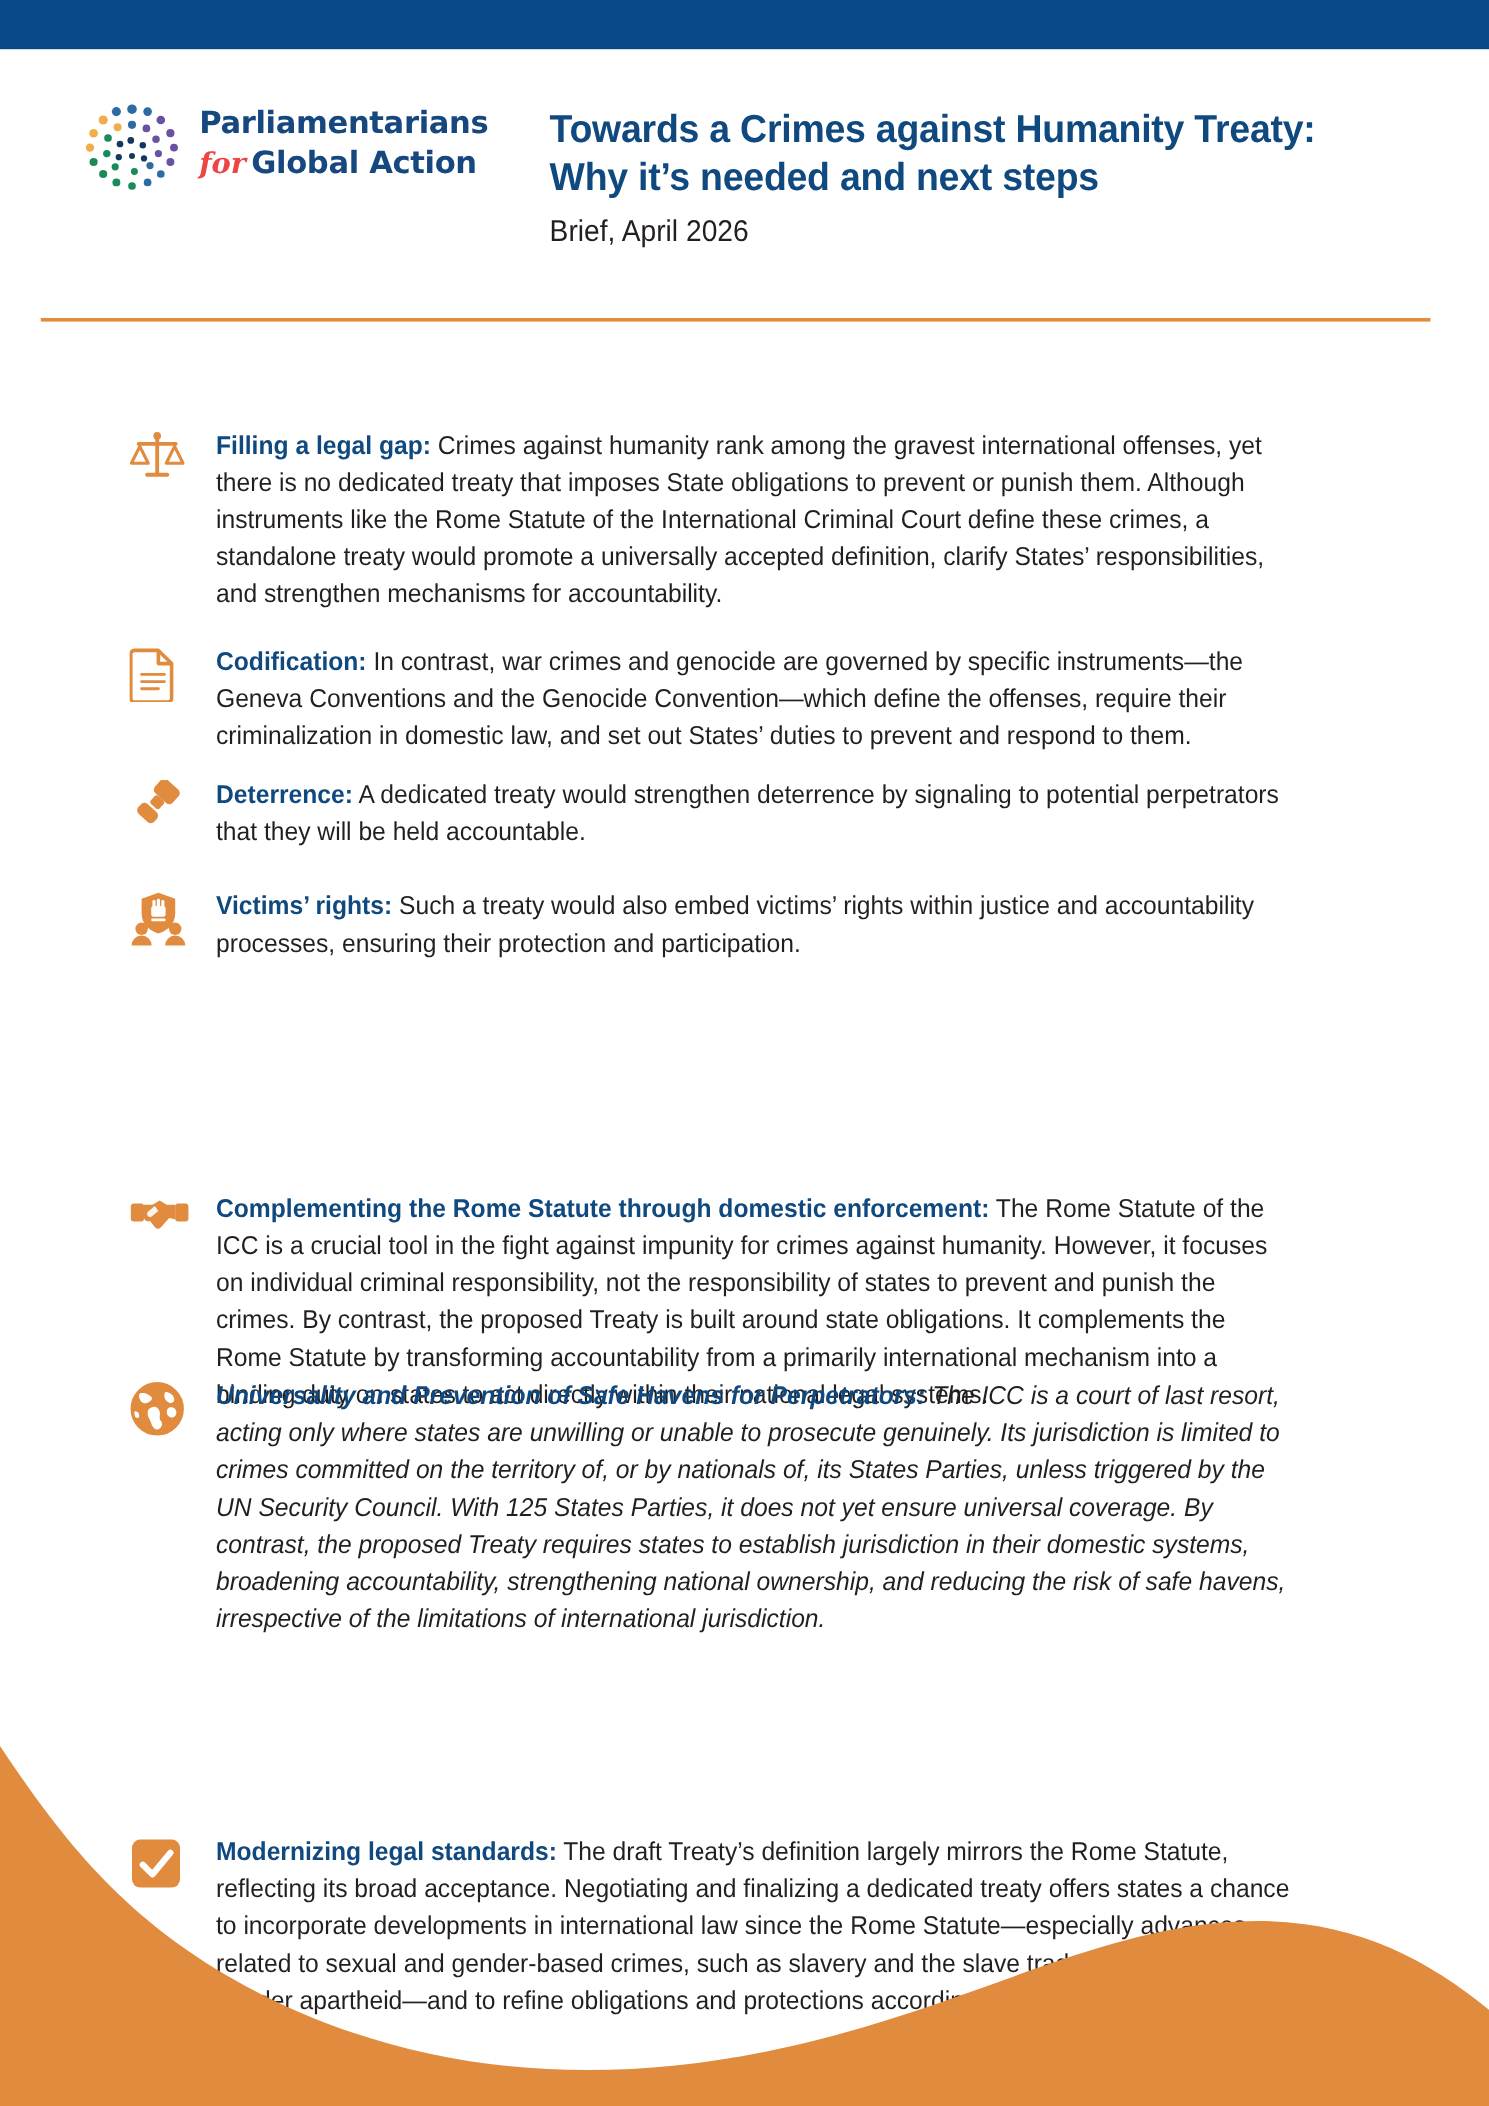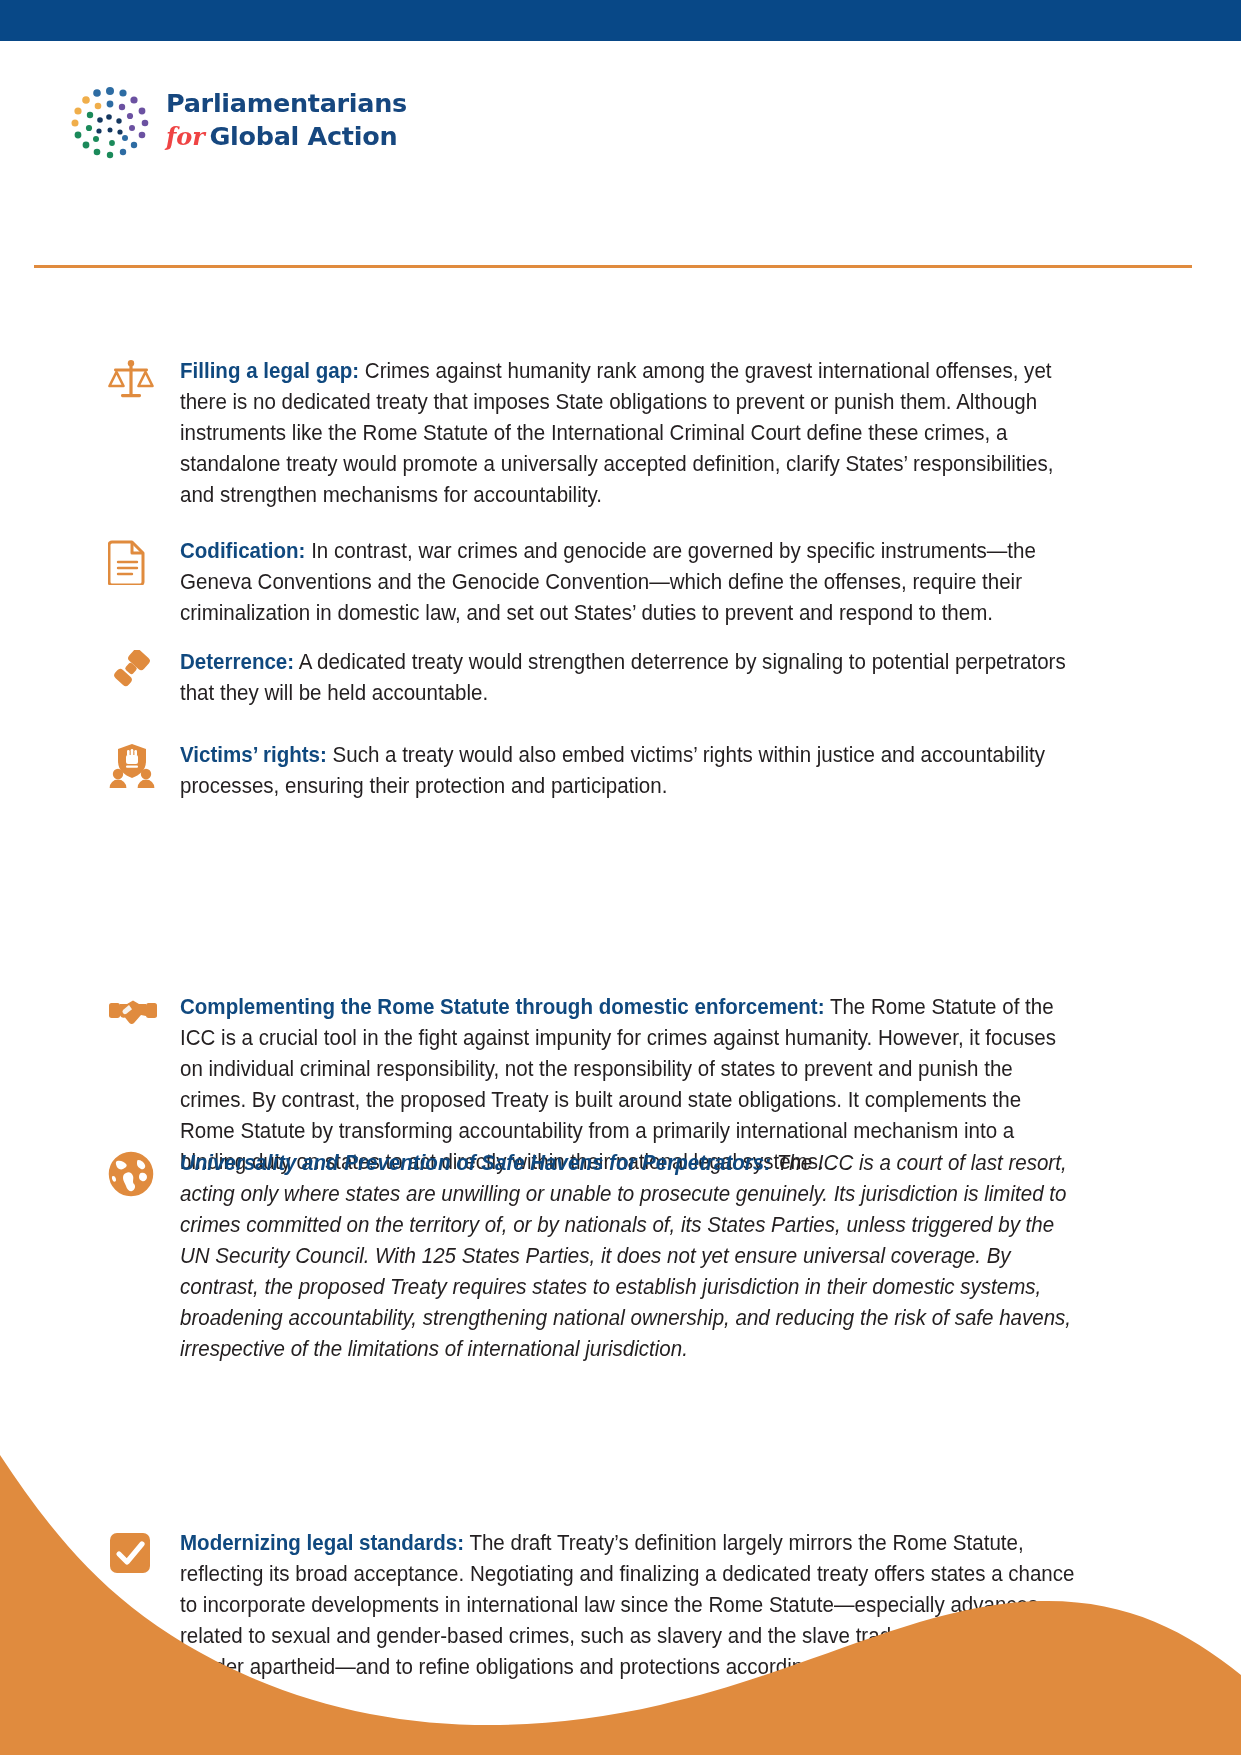--- a/index.html
+++ b/index.html
@@ -250,20 +250,27 @@
       </div>
       <div class="logo-text">
         <div class="logo-line1">Parliamentarians</div>
         <div class="logo-line2">
           <span class="logo-for">for</span>
           <span class="logo-ga">Global Action</span>
         </div>
       </div>
     </div>
 
+    <div class="title-block">
+      <div class="doc-title">
+        <div>Towards a Crimes against Humanity Treaty:</div>
+        <div>Why it’s needed and next steps</div>
+      </div>
+      <div class="doc-subtitle">Brief, April 2026</div>
+    </div>
   </div>
 
   <div class="rule"></div>
 
 
   <div class="item" style="top:356px;">
     <div class="item-icon">
       <svg width="46" height="42" viewBox="0 0 46 42" aria-hidden="true">
         <g fill="#e08b3e">
           <rect x="21.4" y="6" width="3.2" height="30" rx="1"></rect>

